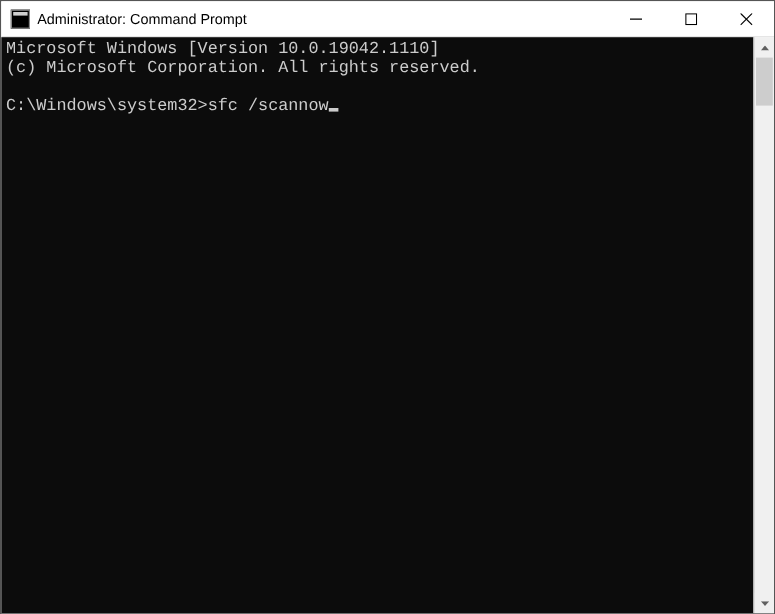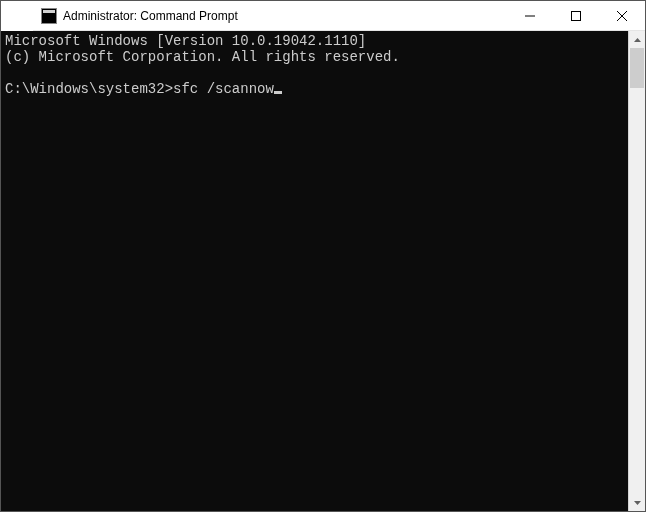--- a/index.html
+++ b/index.html
@@ -10,21 +10,20 @@
       font-family: "Segoe UI", Tahoma, sans-serif;
       overflow: hidden;
       border: 1px solid #555;
     }
     .titlebar {
       height: 30px;
       background: #ffffff;
       display: flex;
       align-items: center;
       border-bottom: 1px solid #e5e5e5;
-      margin-left: 32px;
     }
     .app-icon {
       width: 16px;
       height: 16px;
       margin: 0 6px 0 8px;
       background: #000;
       border: 1px solid #888;
       position: relative;
       flex: 0 0 auto;
     }

